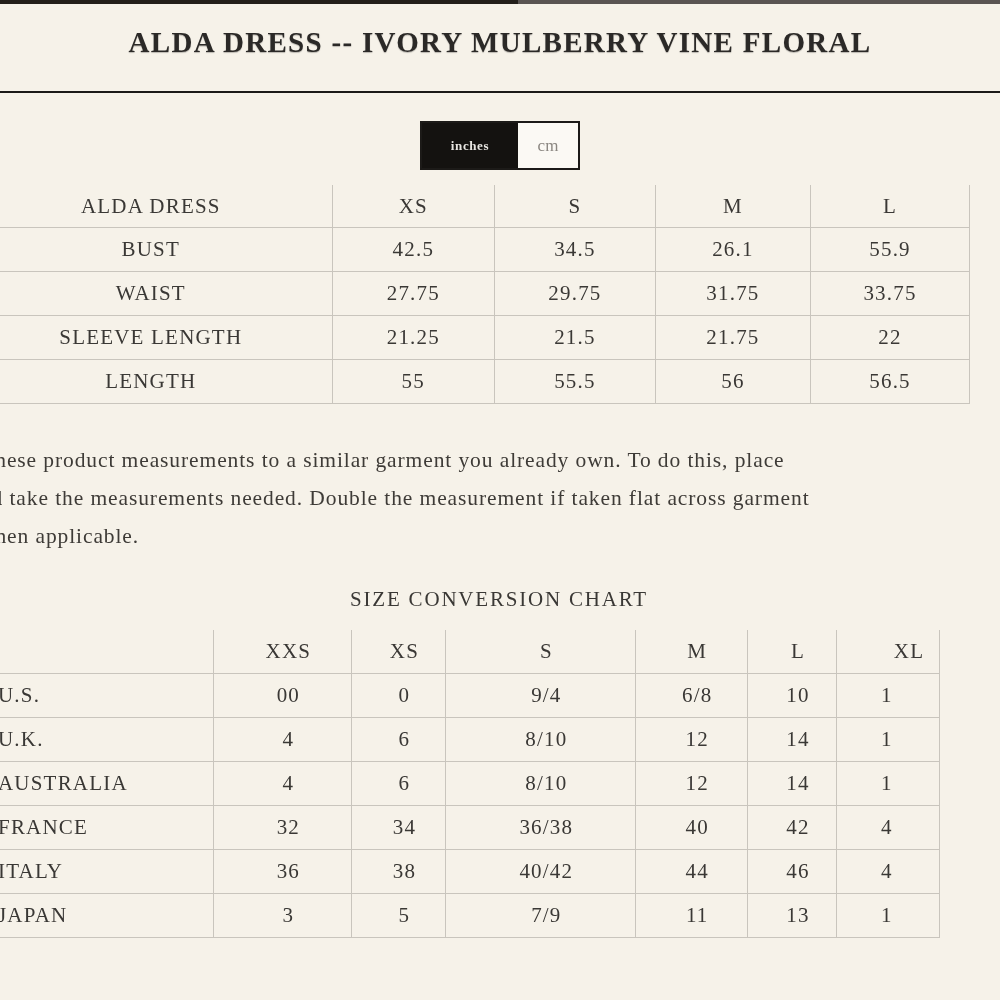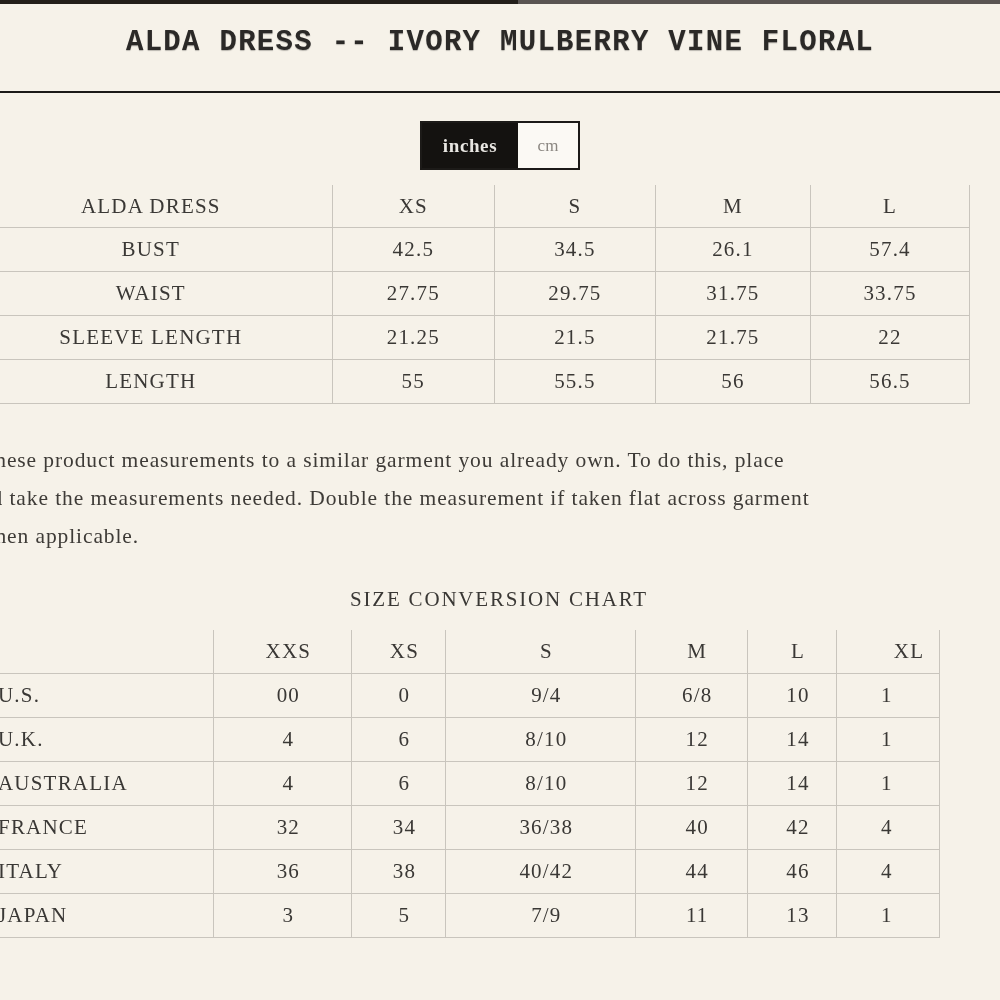--- a/index.html
+++ b/index.html
@@ -25,21 +25,21 @@
     position: absolute;
     left: 0; top: 0;
     width: 518px; height: 4px;
     background: #231f1a;
   }
   .title {
     position: absolute;
     left: 0; top: 26px;
     width: 1000px;
     text-align: center;
-    font-family: Liberation Mono, monospace;
+    font-family: Liberation Serif, serif;
     font-size: 29px;
     font-weight: bold;
     letter-spacing: 1.3px;
     color: #2b2927;
     text-shadow: 0 1px 1px rgba(0,0,0,0.25);
   }
   .rule {
     position: absolute;
     left: 0; top: 91px;
     width: 1000px; height: 2px;
@@ -58,21 +58,21 @@
     display: flex;
     align-items: center;
     justify-content: center;
     font-family: "Liberation Serif", serif;
     cursor: pointer;
   }
   .unit-opt.active {
     width: 96px;
     background: #141210;
     color: #e8e6e2;
-    font-size: 19px;
+    font-size: 13px;
     font-weight: bold;
     letter-spacing: 0.6px;
   }
   .unit-opt.inactive {
     flex: 1;
     color: #8a8680;
     font-size: 17px;
   }
 
   table.grid {
@@ -165,21 +165,21 @@
     <td>XS</td>
     <td>S</td>
     <td>M</td>
     <td>L</td>
   </tr>
   <tr>
     <td>BUST</td>
     <td>42.5</td>
     <td>34.5</td>
     <td>26.1</td>
-    <td>57.4</td>
+    <td>55.9</td>
   </tr>
   <tr>
     <td>WAIST</td>
     <td>27.75</td>
     <td>29.75</td>
     <td>31.75</td>
     <td>33.75</td>
   </tr>
   <tr>
     <td>SLEEVE LENGTH</td>

